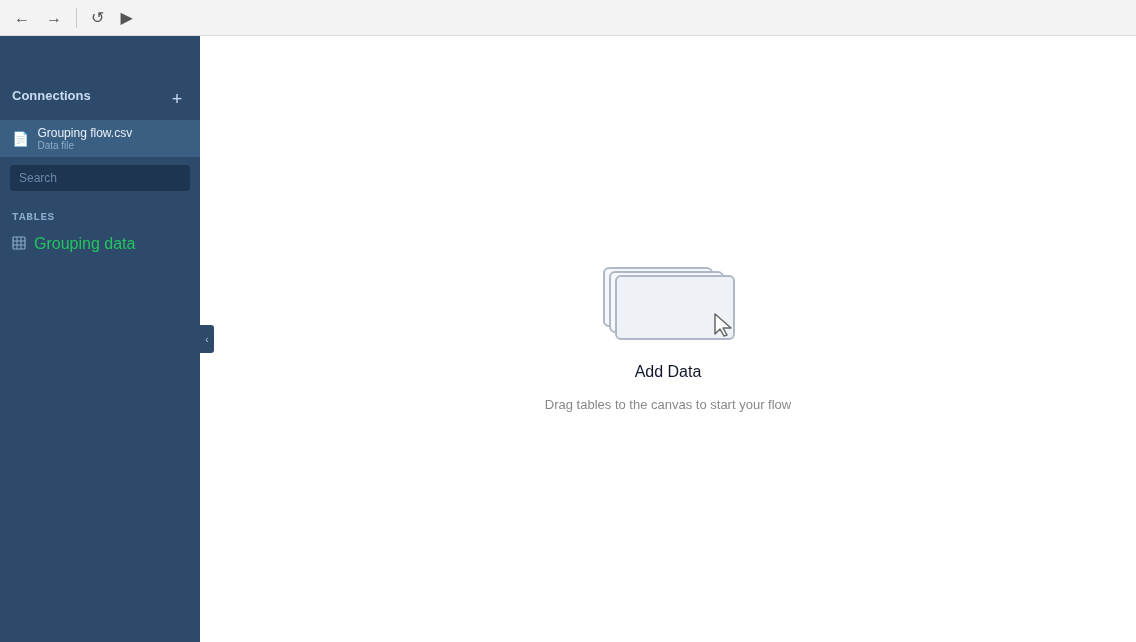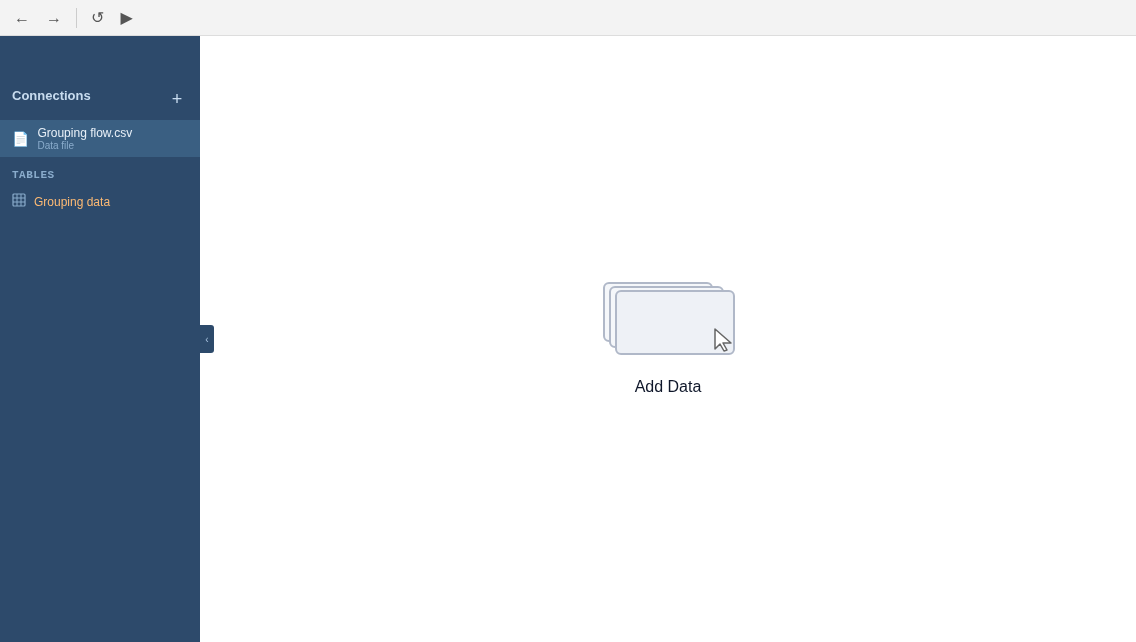--- a/index.html
+++ b/index.html
@@ -172,22 +172,22 @@
       padding: 6px 12px;
       cursor: pointer;
       gap: 8px;
     }
     .table-grid-icon {
       color: #8aaccc;
       font-size: 14px;
       flex-shrink: 0;
     }
     .table-name {
-      color: #fdba74;
-      font-size: 12px;
+      color: #22c55e;
+      font-size: 16px;
     }
 
     
     .canvas {
       flex: 1;
       background: #ffffff;
       display: flex;
       align-items: center;
       justify-content: center;
       flex-direction: column;
@@ -272,20 +272,31 @@
     </div>
 
     <div class="file-item">
       <span class="file-icon">📄</span>
       <div class="file-info">
         <span class="file-name">Grouping flow.csv</span>
         <span class="file-type">Data file</span>
       </div>
     </div>
 
+    <div class="search-container">
+      <div class="search-input-wrapper">
+        <input class="search-input" type="text" placeholder="Search" style="">
+        <button class="search-btn">
+          <svg width="14" height="14" viewBox="0 0 14 14" fill="none">
+            <circle cx="6" cy="6" r="4.5" stroke="#8aaccc" stroke-width="1.5"></circle>
+            <line x1="9.5" y1="9.5" x2="13" y2="13" stroke="#8aaccc" stroke-width="1.5" stroke-linecap="round"></line>
+          </svg>
+        </button>
+      </div>
+    </div>
 
     <div class="tables-section">
       <span class="tables-label">Tables</span>
     </div>
 
     <div class="table-item">
       <span class="table-grid-icon">
         <svg width="14" height="14" viewBox="0 0 14 14" fill="none">
           <rect x="1" y="1" width="12" height="12" rx="1" stroke="#8aaccc" stroke-width="1.2"></rect>
           <line x1="1" y1="5" x2="13" y2="5" stroke="#8aaccc" stroke-width="1"></line>
@@ -307,16 +318,17 @@
         <div class="card card-back2"></div>
         <div class="card card-back1"></div>
         <div class="card card-front">
           <svg class="cursor-svg" viewBox="0 0 24 28" fill="none">
             <path d="M4 2 L4 22 L9 17 L13 24 L16 23 L12 16 L20 16 Z" fill="white" stroke="#666" stroke-width="1.5" stroke-linejoin="round"></path>
           </svg>
         </div>
       </div>
 
       <span class="add-data-title">Add Data</span>
+      <span class="add-data-subtitle">Drag tables to the canvas to start your flow</span>
     </div>
   </div>
 
 </div>
 
 </body></html>

